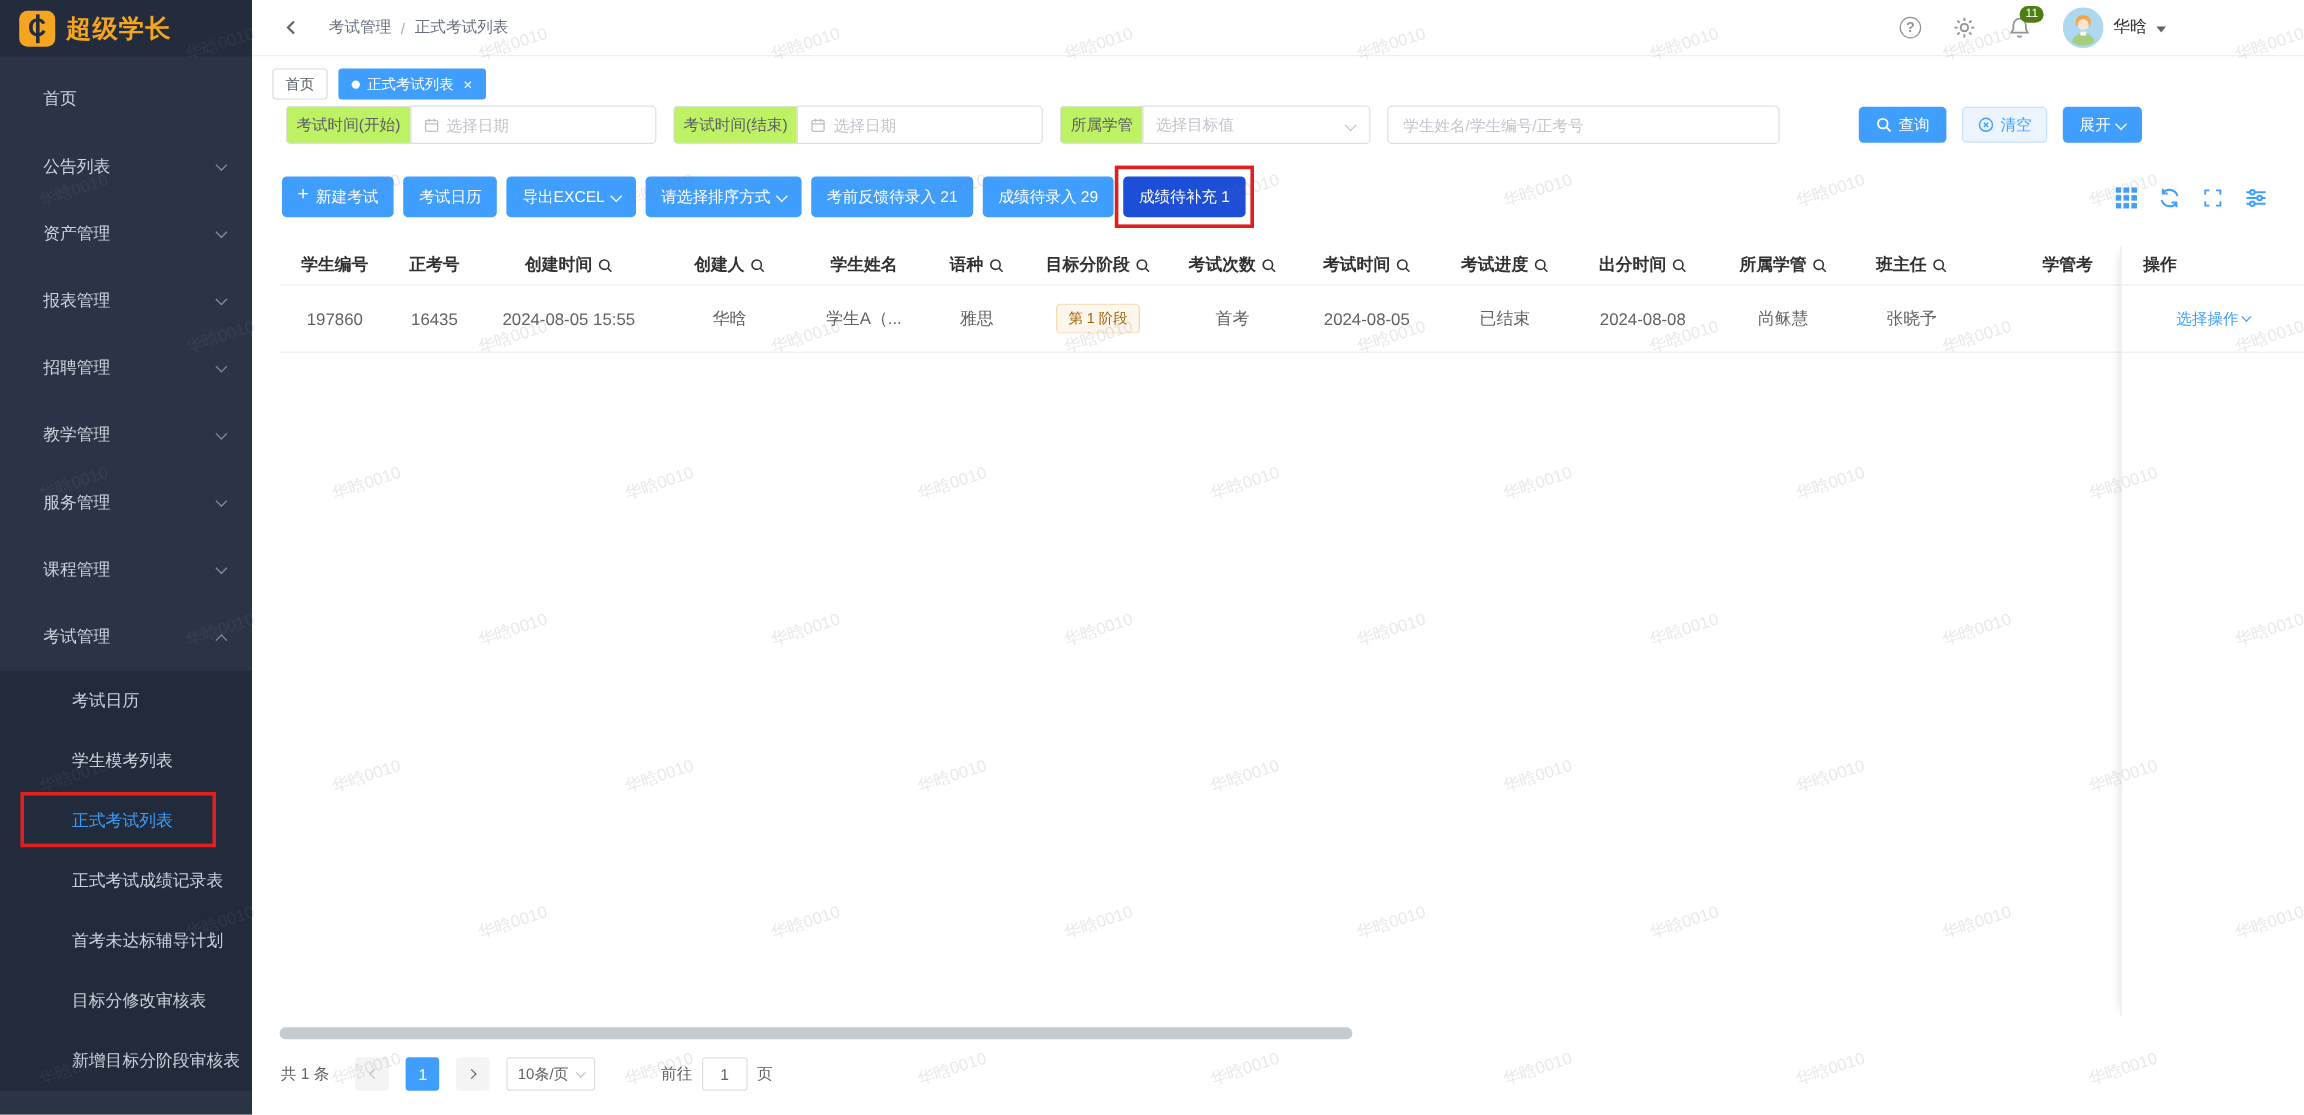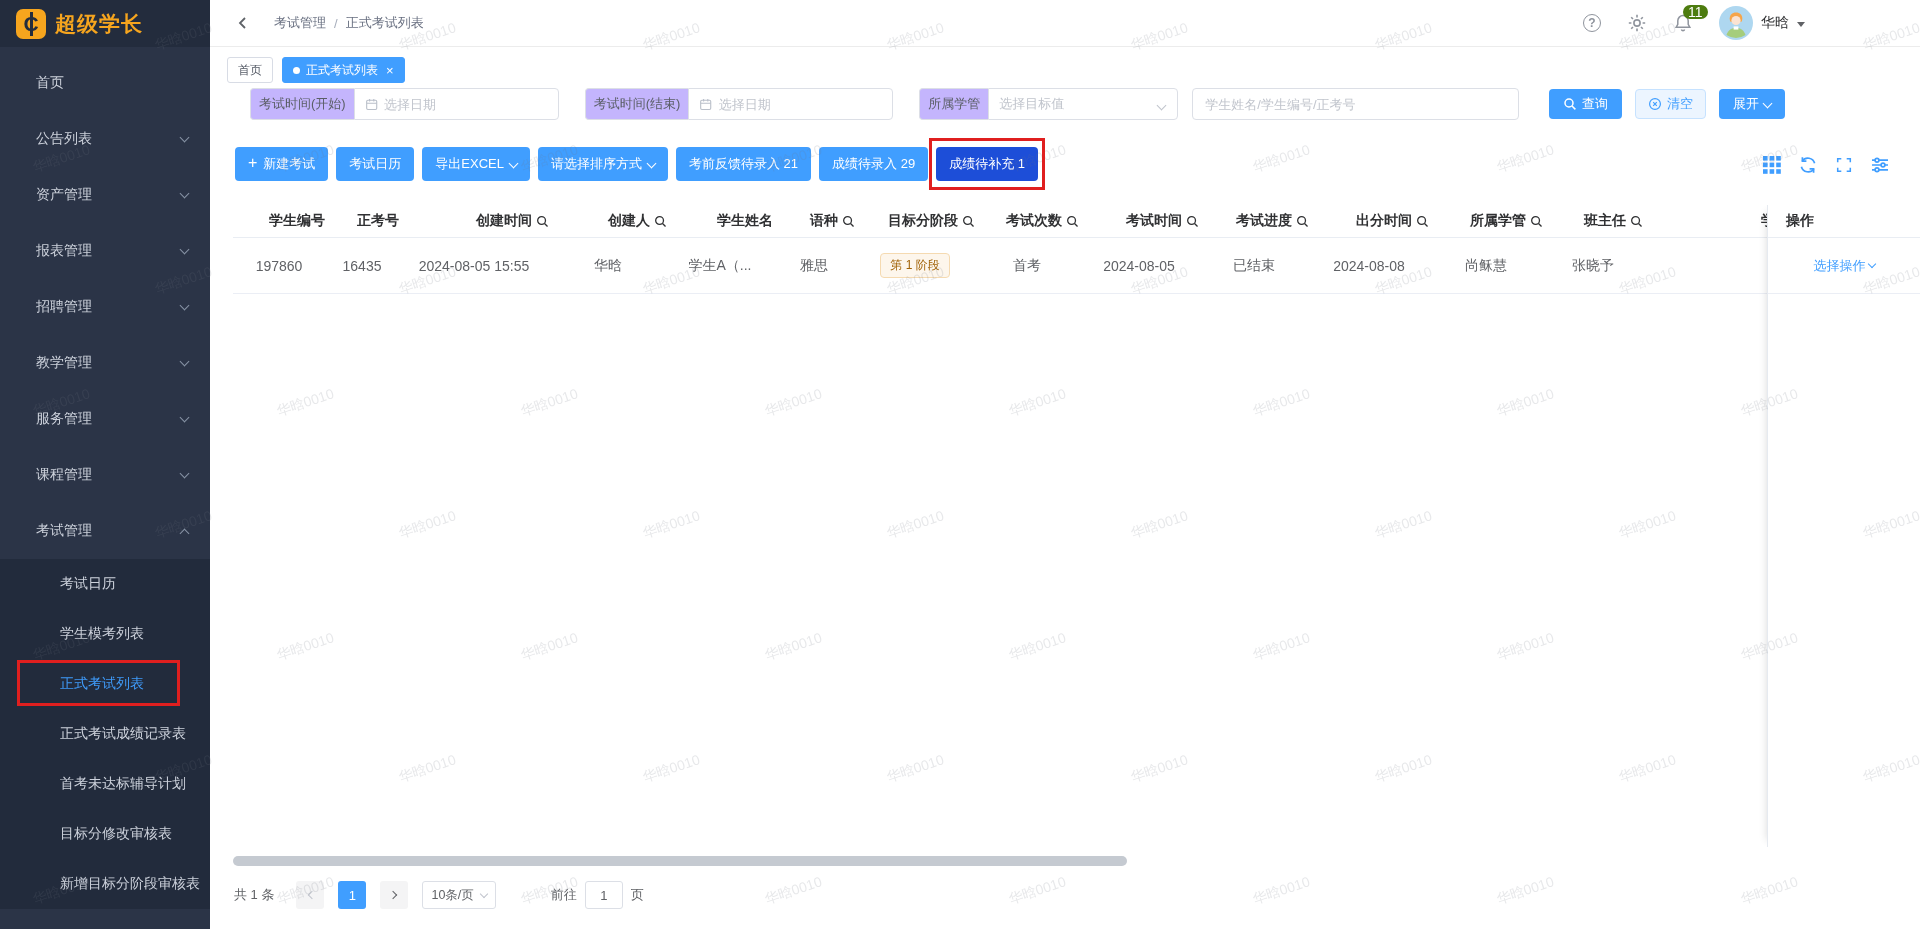--- a/index.html
+++ b/index.html
@@ -33,42 +33,42 @@
   
   .topbar { position:absolute; left:210px; top:0; width:1710px; height:47px; background:#fff;
             border-bottom:1px solid #ececec; display:flex; align-items:center; padding:0 115px 0 24px; }
   .back-btn { display:flex; align-items:center; cursor:pointer; }
   .breadcrumb { margin-left:22px; font-size:13px; color:#6a7182; display:flex; gap:8px; align-items:center; }
   .breadcrumb .sep { color:#a6adbb; }
   .top-right { margin-left:auto; display:flex; align-items:center; gap:26px; }
   .q-icon { width:18px; height:18px; border:1.6px solid #8f949d; border-radius:50%; color:#8f949d;
             font-size:12px; font-weight:700; display:flex; align-items:center; justify-content:center; }
   .bell-wrap { position:relative; display:flex; }
-  .badge { position:absolute; top:-8px; left:10px; background:#4d7c0f; color:#fff; font-size:14px;
+  .badge { position:absolute; top:-8px; left:10px; background:#4d7c0f; color:#fff; font-size:10px;
            line-height:14px; padding:0 5px; border-radius:8px;text-align:center; }
   .user { display:flex; align-items:center; gap:8px; cursor:pointer; }
   .user-name { font-size:14px; color:#303133; }
   .caret { width:0; height:0; border-left:4px solid transparent; border-right:4px solid transparent;
            border-top:5px solid #606266; margin-top:2px; }
 
   
   .content { position:absolute; left:210px; top:47px; width:1710px; height:882px; background:#fff; }
 
   .tabs-row { position:absolute; left:17px; top:10px; display:flex; gap:9px; }
   .tab { height:26px; padding:0 10px; display:flex; align-items:center; gap:6px; font-size:12px;
          color:#555b66; background:#fff; border:1px solid #d8dce5; border-radius:3px; cursor:pointer; }
   .tab.active { background:#409eff; border-color:#409eff; color:#fff; }
   .tab .dot { width:7px; height:7px; border-radius:50%; background:#fff; }
   .tab .close { font-size:13px; line-height:1; margin-left:2px; }
 
   .filter-row { position:absolute; left:28px; top:41px; width:1547px; height:32px;
                 display:flex; align-items:center; gap:14px; }
   .fgroup { display:flex; height:32px; }
-  .flabel { background:#c4b5fd; border:1px solid #dcdfe6; border-right:none; border-radius:4px 0 0 4px;
-            display:flex; align-items:center; padding:0 8px; font-size:13px; color:#5a5e66; white-space:nowrap;margin-left:12px; }
+  .flabel { background:#bef264; border:1px solid #dcdfe6; border-right:none; border-radius:4px 0 0 4px;
+            display:flex; align-items:center; padding:0 8px; font-size:13px; color:#5a5e66; white-space:nowrap; }
   .finput { border:1px solid #dcdfe6; border-radius:0 4px 4px 0; background:#fff; display:flex;
             align-items:center; padding:0 10px; gap:6px; }
   .finput input { border:none; outline:none; font-size:13px; color:#606266; width:100%;
                   font-family:inherit; background:transparent; }
   .finput input::placeholder, .kw-input input::placeholder { color:#c0c4cc; }
   .w-date { width:205px; }
   .w-sel  { width:190px; justify-content:space-between; }
   .sel-ph { font-size:13px; color:#c0c4cc; }
   .sel-caret { color:#c0c4cc; margin-right:2px; }
   .sel-caret .chev { margin-top:-2px; }
@@ -90,21 +90,21 @@
   .tbtn .chev { border-color:#fff; margin-top:-2px; }
   .anno-wrap { position:relative; height:34px; }
   .anno-wrap .anno-box { left:-7px; right:-7px; top:-9px; bottom:-9px; }
 
   .view-icons { position:absolute; right:30px; top:108px; display:flex; gap:17px; align-items:center; }
   .view-icons > span { display:flex; cursor:pointer; }
 
   
   .table { position:absolute; left:23px; top:158px; width:1687px; height:642px; overflow:hidden; }
   .thead { display:flex; height:33px; align-items:center; border-bottom:1px solid #e9edf3; }
-  .th { display:flex; align-items:center; justify-content:flex-end; gap:4px; font-size:14px;
+  .th { display:flex; align-items:center; justify-content:center; gap:4px; font-size:14px;
         font-weight:700; color:#303133; white-space:nowrap; }
   .mag-wrap { display:flex; cursor:pointer; color:#303133; }
   .trow { display:flex; height:56px; align-items:center; border-bottom:1px solid #ebeef5; }
   .td { font-size:14px; color:#606266; text-align:center; white-space:nowrap; overflow:hidden; }
   .stage-badge { display:inline-block; font-size:12px; color:#a16207; background:#fdf6ec;
                  border:1px solid #f5dab1; border-radius:4px; padding:3px 9px; }
   .op-col { position:absolute; right:0; top:0; width:153px; height:642px; background:#fff;
             border-left:1px solid #e6eaf0; box-shadow:-7px 0 8px -7px rgba(0,0,0,.15); }
   .op-head { height:33px; display:flex; align-items:center; padding-left:18px; font-size:14px;
              font-weight:700; color:#303133; border-bottom:1px solid #e9edf3; }

